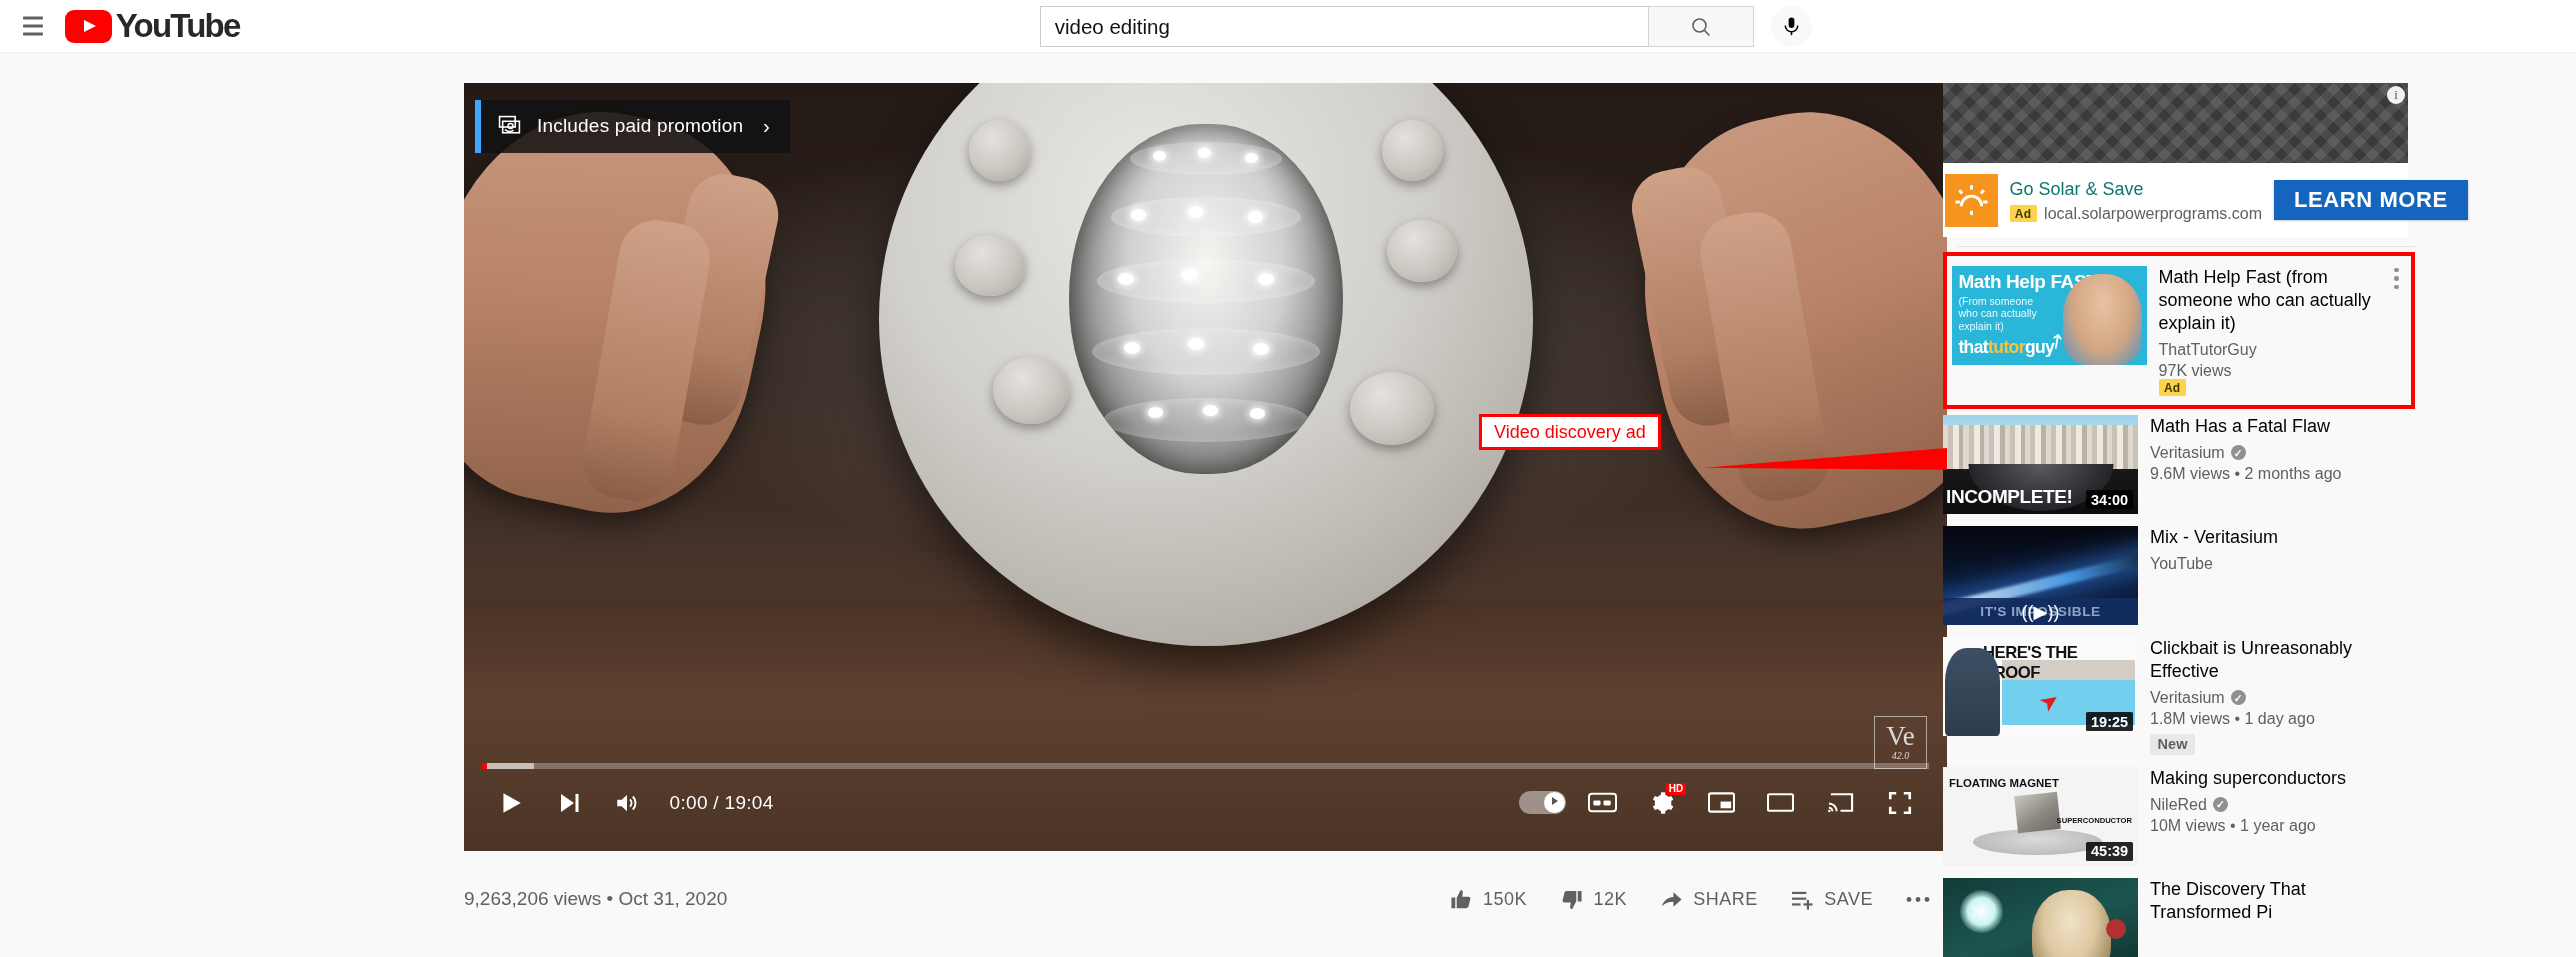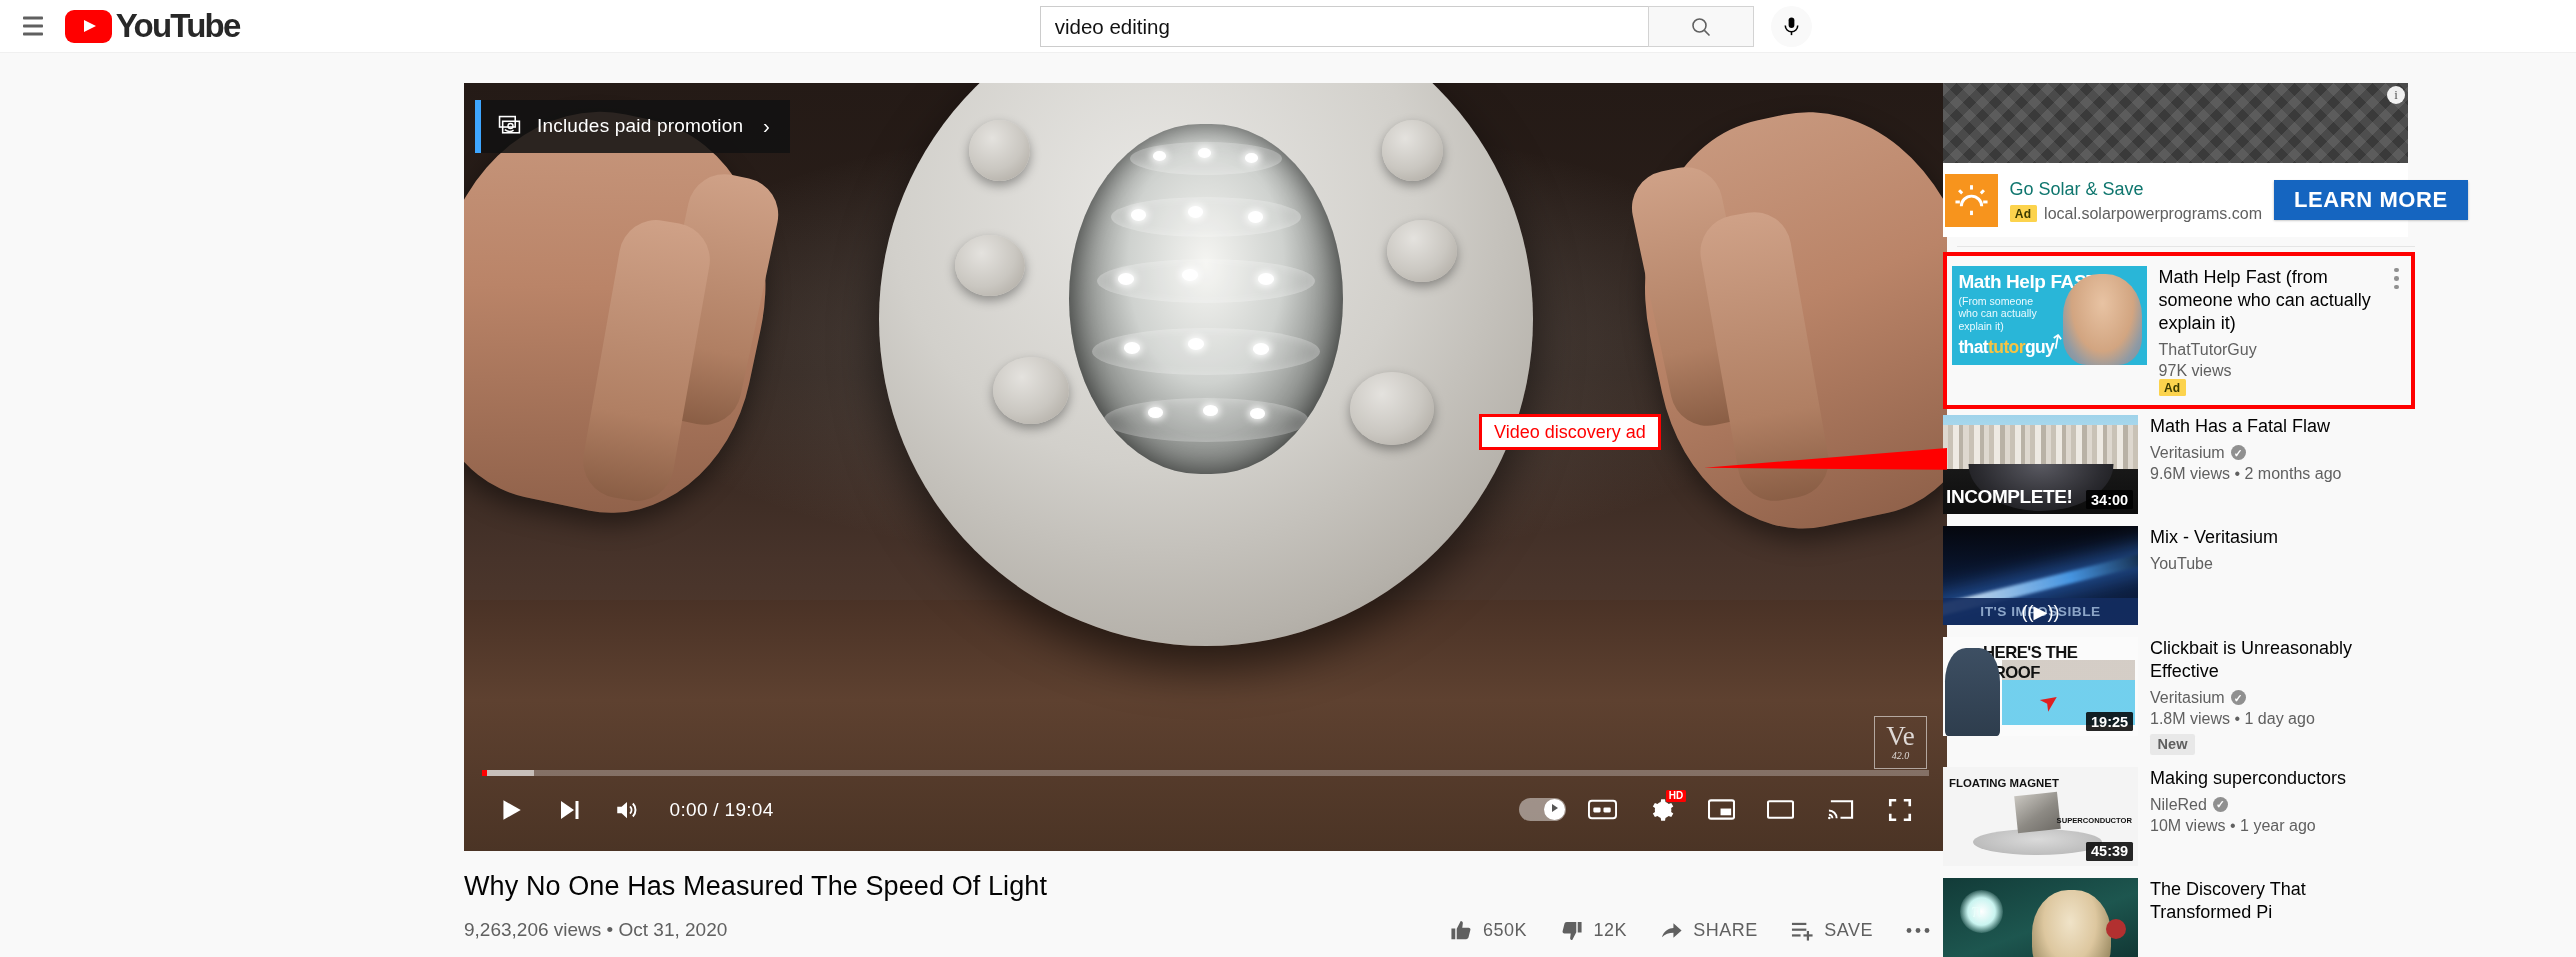--- a/index.html
+++ b/index.html
@@ -123,21 +123,21 @@
 
   
   .annot-box {
     position: absolute; left: 1015px; top: 331px; z-index: 20;
     background: #ffffff; border: 3.8px solid #ff0000; padding: 4.6px 12px;
     color: #ff0000; font-size: 18px; white-space: nowrap;
   }
   .annot-arrow { position: absolute; left: 1240px; top: 342px; z-index: 20; }
 
   
-  .controls { position: absolute; left:0; right:0; bottom: 5px; height: 82px; z-index: 15; }
+  .controls { position: absolute; left:0; right:0; bottom: 12px; height: 82px; z-index: 15; }
   .progress { position: absolute; left: 18px; right: 18px; top: 6px; height: 6px; background: rgba(255,255,255,0.28); }
   .progress-buffer { position: absolute; left: 0; top: 0; height: 100%; width: 3.6%; background: rgba(255,255,255,0.55); }
   .progress-played { position: absolute; left: 0; top: 0; height: 100%; width: 0.35%; background: #ff0000; }
   .ctrl-row { position: absolute; left: 0; right: 0; bottom: 0; height: 73px; display: flex; align-items: center; }
   .ctrl-left { display: flex; align-items: center; padding-left: 21px; gap: 6px; }
   .ctrl-right { margin-left: auto; display: flex; align-items: center; padding-right: 21px; gap: 7.6px; }
   .cbtn { width: 52px; height: 52px; display:flex; align-items:center; justify-content:center; cursor: pointer; position: relative; }
   .time-display { color: #fff; font-size: 19px; margin-left: 10.6px; letter-spacing: 0.3px; }
   .hd-badge {
     position: absolute; top: 6px; right: 1.5px; background: #ff0000; color: #fff;
@@ -448,30 +448,29 @@
               <svg width="26" height="26" viewBox="0 0 24 24">
                 <path d="M3 8.5V3h5.5M15.5 3H21v5.5M21 15.5V21h-5.5M8.5 21H3v-5.5" fill="none" stroke="#fff" stroke-width="2.4"></path>
               </svg>
             </div>
           </div>
         </div>
       </div>
     </div>
 
     <div class="video-info">
-      <div class="video-title">Why No One Has Measured The Speed Of Light</div>
       <div class="meta-row">
         <div class="view-line">9,263,206 views • Oct 31, 2020</div>
 
         <div class="actions">
           <div class="action">
             <svg width="23" height="23" viewBox="0 0 24 24">
               <path fill="#606060" d="M1.5 10h4v11h-4zM7 10.3l4.2-8.3c1.5 0 2.4 1 2.2 2.4L12.8 9h6.6c1.3 0 2.2 1.1 1.9 2.3l-1.9 7.6c-.2 1.2-1.2 2.1-2.4 2.1H7z"></path>
             </svg>
-            <span class="action-count">650K</span>
+            <span class="action-count">150K</span>
           </div>
           <div class="action">
             <svg width="23" height="23" viewBox="0 0 24 24">
               <path fill="#606060" d="M18.5 3h4v11h-4zM17 13.7L12.8 22c-1.5 0-2.4-1-2.2-2.4L11.2 15H4.6c-1.3 0-2.2-1.1-1.9-2.3l1.9-7.6C4.8 3.9 5.8 3 7 3h10z"></path>
             </svg>
             <span class="action-count">12K</span>
           </div>
           <div class="action">
             <svg width="23" height="23" viewBox="0 0 24 24">
               <path fill="#606060" d="M2 19c2-7 7.5-9.3 12-9.6V4.5L22.5 12 14 19.5V14.4C9.4 14.4 5.2 15.7 2 19z"></path>

